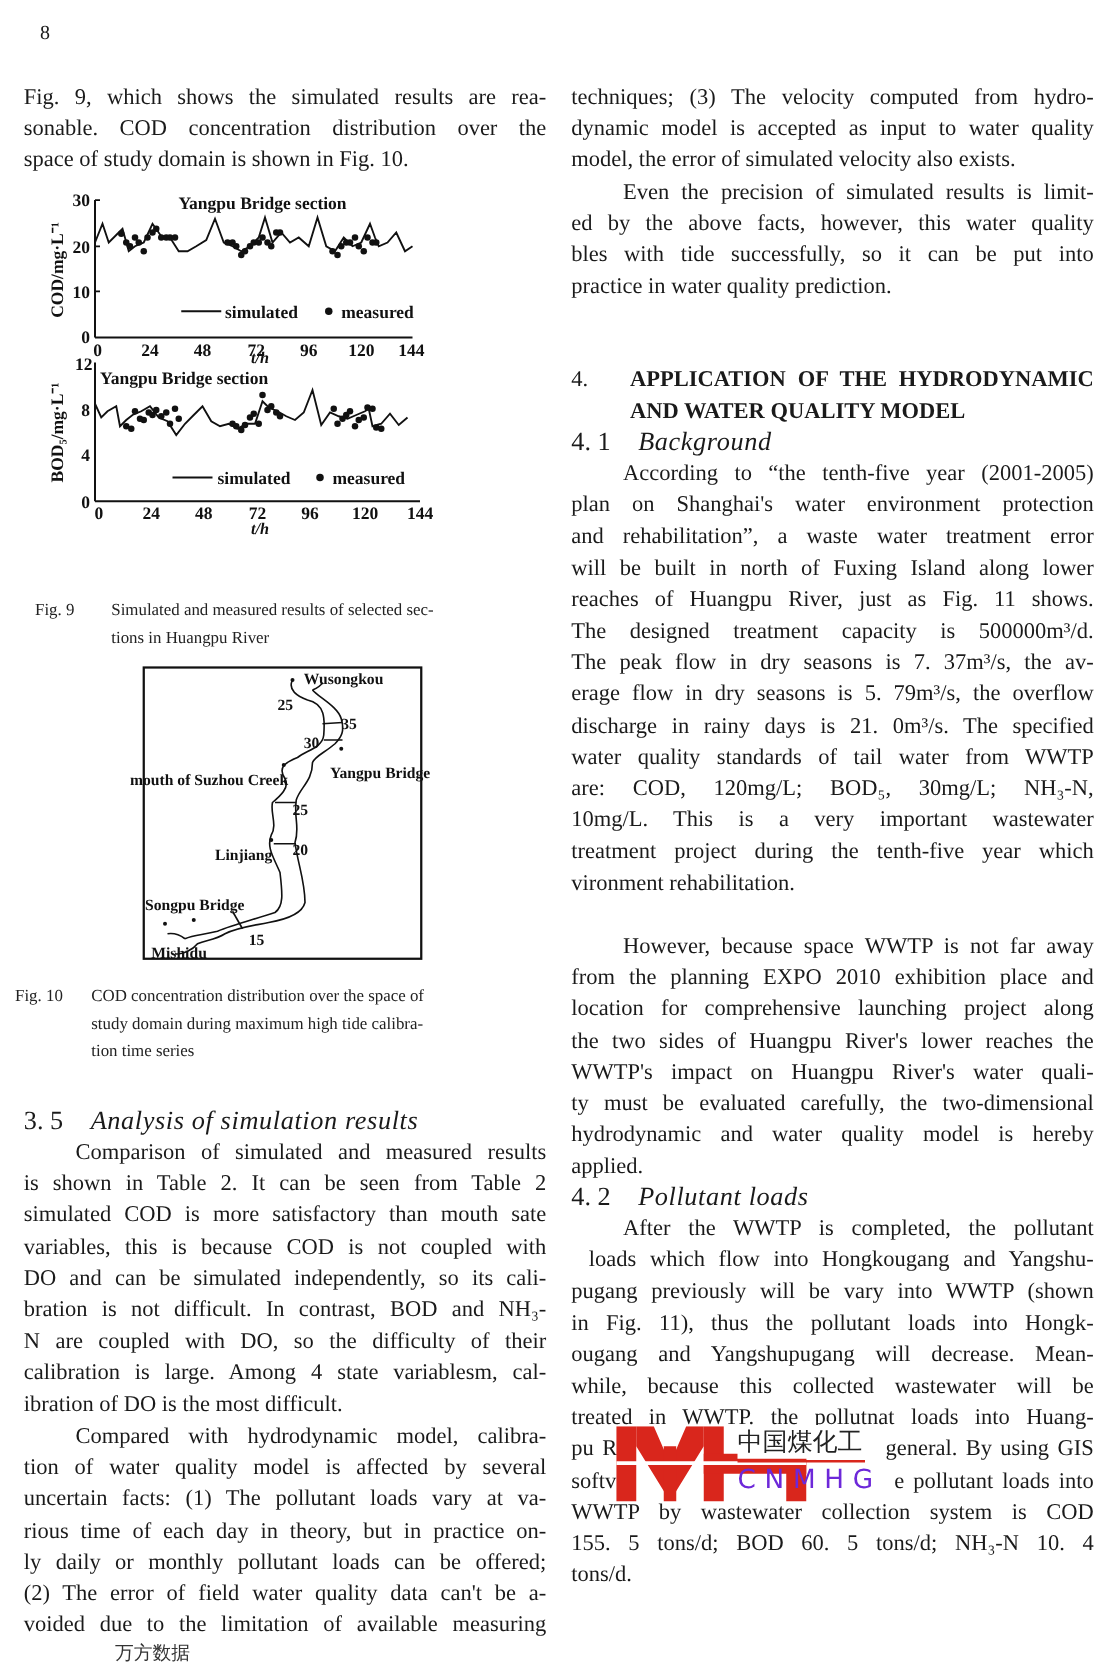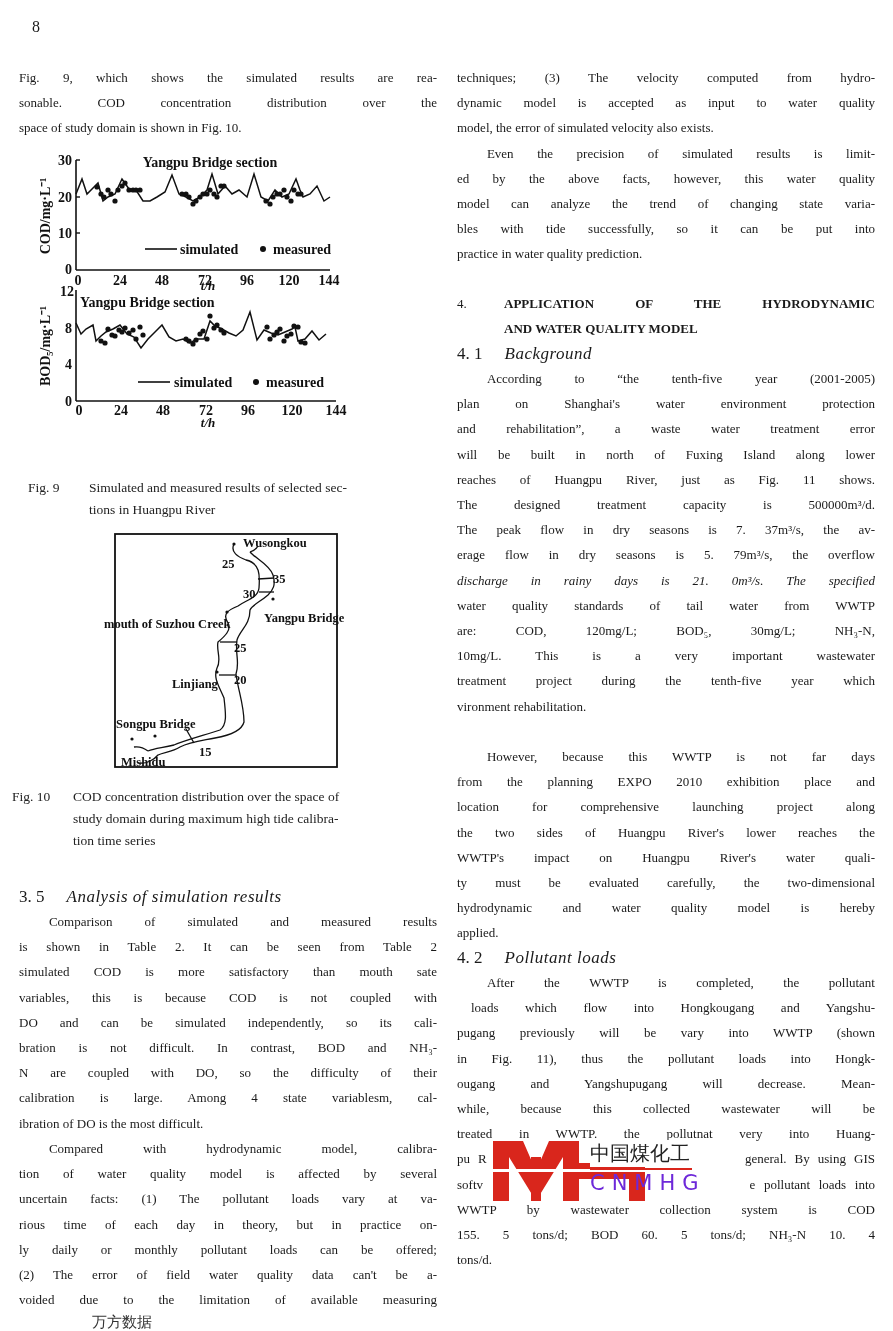--- a/index.html
+++ b/index.html
@@ -1,27 +1,27 @@
 <!DOCTYPE html>
 <html><head>
 <meta charset="utf-8">
 <style>
   html, body { margin:0; padding:0; background:#fff; }
   body { width:893px; height:1331px; position:relative; overflow:hidden;
          font-family:"DejaVu Serif","Liberation Serif",serif; color:#1a1a1a; }
   .pg { position:absolute; left:32px; top:18px; font-size:16px; font-family:"Liberation Serif",serif; }
-  .col { position:absolute; font-family:"Liberation Serif",serif; font-size:13px; line-height:25.2px; text-align:justify; }
+  .col { position:absolute; font-family:"Liberation Serif",serif; font-size:18px; line-height:25.2px; text-align:justify; }
   .col p { margin:0; }
   .ind { text-indent:2.3em; }
   .left { left:19px; width:418px; }
   .right { left:457px; width:418px; }
   .cap { position:absolute; font-family:"Liberation Serif",serif; font-size:13.5px; line-height:22.5px; color:#222; }
   .cap .num { position:absolute; left:0; top:0; }
   .cap .txt { position:absolute; left:61px; }
-  .sec { font-family:"Liberation Serif",serif; font-size:17px; }
+  .sec { font-family:"Liberation Serif",serif; font-size:21px; }
   .sec i { font-style:italic; margin-left:22px; letter-spacing:0.5px; }
   .h4 { font-weight:bold; font-family:"Liberation Serif",serif; }
   svg text { font-family:"Liberation Serif",serif; }
   .logo { position:absolute; left:493px; top:1141px; width:240px; height:62px; }
   .wm { position:absolute; left:92px; top:1313px; font-size:15px; font-family:"DejaVu Sans",sans-serif; color:#333; }
 </style>
 </head>
 <body>
 
 <div class="pg">8</div>
@@ -259,21 +259,20 @@
 </div>
 
 <div class="wm">万方数据</div>
 
 <div class="col right" style="top:65px;">
   <p style="text-align-last:justify;">techniques; (3) The velocity computed from hydro-</p>
   <p style="text-align-last:justify;">dynamic model is accepted as input to water quality</p>
   <p>model, the error of simulated velocity also exists.</p>
   <p class="ind" style="text-align-last:justify;">Even the precision of simulated results is limit-</p>
   <p style="text-align-last:justify;">ed by the above facts, however, this water quality</p>
-  <p style="text-align-last:justify;">model can analyze the trend of changing state varia-</p>
   <p style="text-align-last:justify;">bles with tide successfully, so it can be put into</p>
   <p>practice in water quality prediction.</p>
 </div>
 
 <div class="col right" style="top:291px;">
   <p style="position:relative;"><span>4.</span><span class="h4" style="position:absolute;left:47px;width:371px;text-align:justify;text-align-last:justify;">APPLICATION OF THE HYDRODYNAMIC</span></p>
   <p class="h4" style="padding-left:47px;">AND WATER QUALITY MODEL</p>
 </div>
 
 <div class="col right sec" style="top:341px;">
@@ -282,51 +281,51 @@
 
 <div class="col right" style="top:366px;">
   <p class="ind" style="text-align-last:justify;">According to “the tenth-five year (2001-2005)</p>
   <p style="text-align-last:justify;">plan on Shanghai's water environment protection</p>
   <p style="text-align-last:justify;">and rehabilitation”, a waste water treatment error</p>
   <p style="text-align-last:justify;">will be built in north of Fuxing Island along lower</p>
   <p style="text-align-last:justify;">reaches of Huangpu River, just as Fig. 11 shows.</p>
   <p style="text-align-last:justify;">The designed treatment capacity is 500000m³/d.</p>
   <p style="text-align-last:justify;">The peak flow in dry seasons is 7. 37m³/s, the av-</p>
   <p style="text-align-last:justify;">erage flow in dry seasons is 5. 79m³/s, the overflow</p>
-  <p style="text-align-last:justify;font-style:italic;">discharge in rainy days is 21. 0m³/s.  The specified</p>
+  <p style="text-align-last:justify;">discharge in rainy days is 21. 0m³/s.  The specified</p>
   <p style="text-align-last:justify;">water quality standards of tail water from WWTP</p>
   <p style="text-align-last:justify;">are: COD, 120mg/L; BOD₅, 30mg/L; NH₃-N,</p>
   <p style="text-align-last:justify;">10mg/L.  This is a very important wastewater</p>
   <p style="text-align-last:justify;">treatment project during the tenth-five year which</p>
   <p>vironment rehabilitation.</p>
 </div>
 
 <div class="col right" style="top:744px;">
-  <p class="ind" style="text-align-last:justify;">However, because this WWTP is not far days</p>
+  <p class="ind" style="text-align-last:justify;">However, because space WWTP is not far away</p>
   <p style="text-align-last:justify;">from the planning EXPO 2010 exhibition place and</p>
   <p style="text-align-last:justify;">location for comprehensive launching project along</p>
   <p style="text-align-last:justify;">the two sides of Huangpu River's lower reaches the</p>
   <p style="text-align-last:justify;">WWTP's impact on Huangpu River's water quali-</p>
   <p style="text-align-last:justify;">ty must be evaluated carefully, the two-dimensional</p>
   <p style="text-align-last:justify;">hydrodynamic and water quality model is hereby</p>
   <p>applied.</p>
 </div>
 
 <div class="col right sec" style="top:945px;">
   <span>4. 2</span><i>Pollutant loads</i>
 </div>
 
 <div class="col right" style="top:970px;">
   <p class="ind" style="text-align-last:justify;">After the WWTP is completed, the pollutant</p>
   <p style="text-align-last:justify;margin-left:14px;">loads which flow into Hongkougang and Yangshu-</p>
   <p style="text-align-last:justify;">pugang previously will be vary into WWTP (shown</p>
   <p style="text-align-last:justify;">in Fig. 11), thus the pollutant loads into Hongk-</p>
   <p style="text-align-last:justify;">ougang and Yangshupugang will decrease. Mean-</p>
   <p style="text-align-last:justify;">while, because this collected wastewater will be</p>
-  <p style="text-align-last:justify;">treated in WWTP. the pollutnat very into Huang-</p>
+  <p style="text-align-last:justify;">treated in WWTP. the pollutnat loads into Huang-</p>
   <p style="text-align-last:justify;white-space:pre;">pu R                                general. By using GIS</p>
   <p style="text-align-last:justify;white-space:pre;">softv                               e pollutant loads into</p>
   <p style="text-align-last:justify;">WWTP by wastewater collection system is COD</p>
   <p style="text-align-last:justify;">155. 5 tons/d; BOD 60. 5 tons/d; NH₃-N 10. 4</p>
   <p>tons/d.</p>
 </div>
 
 <div class="logo">
   <svg width="240" height="62" viewBox="0 0 240 62">
     <g fill="#d9261c">

